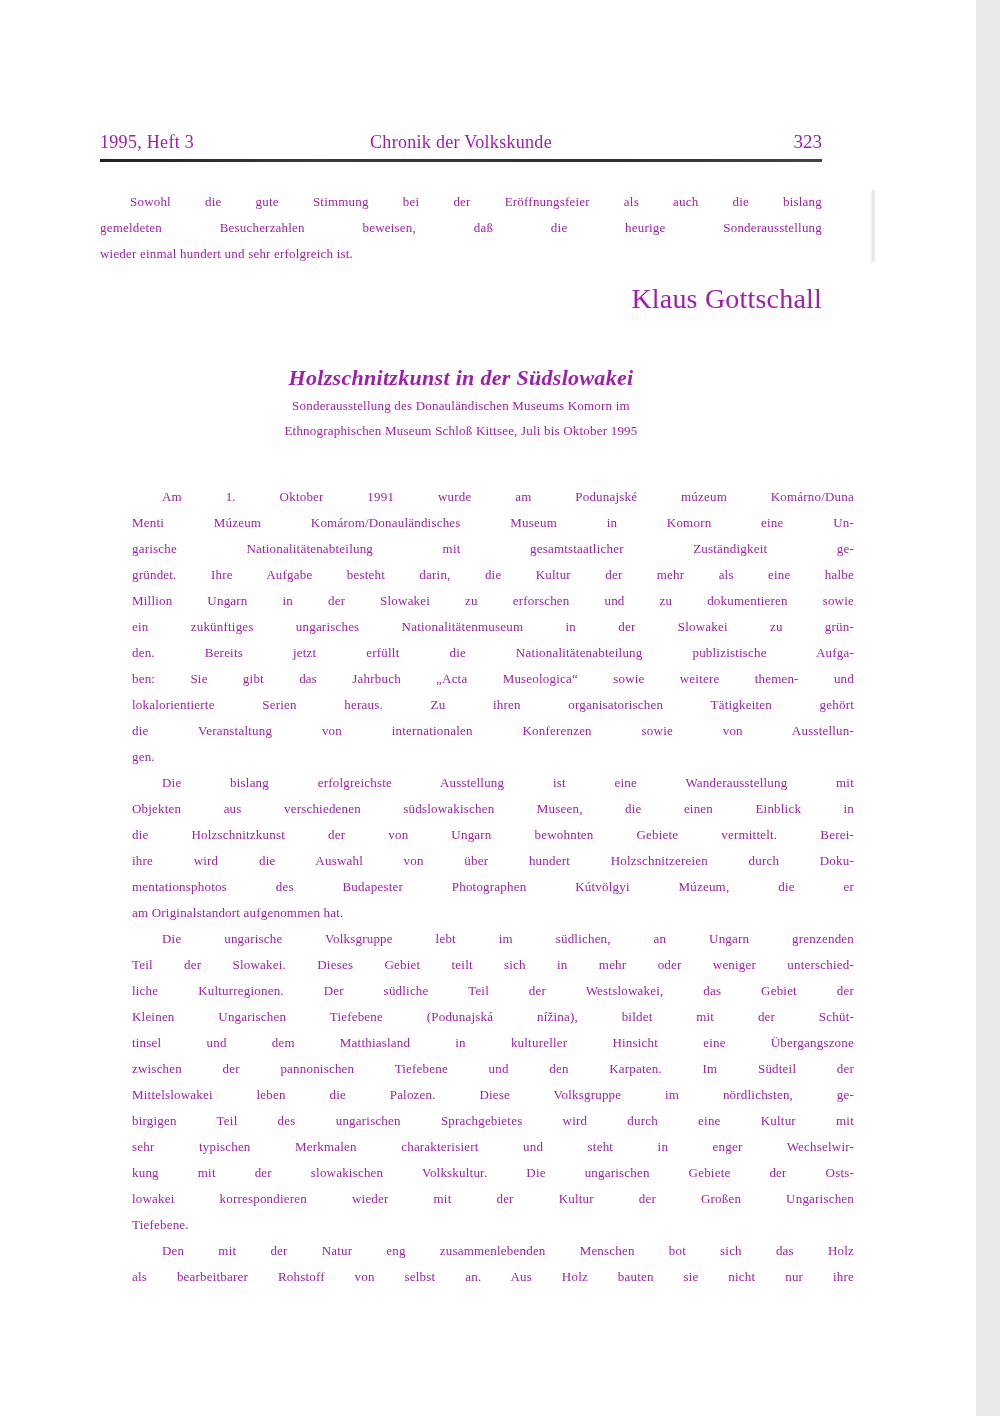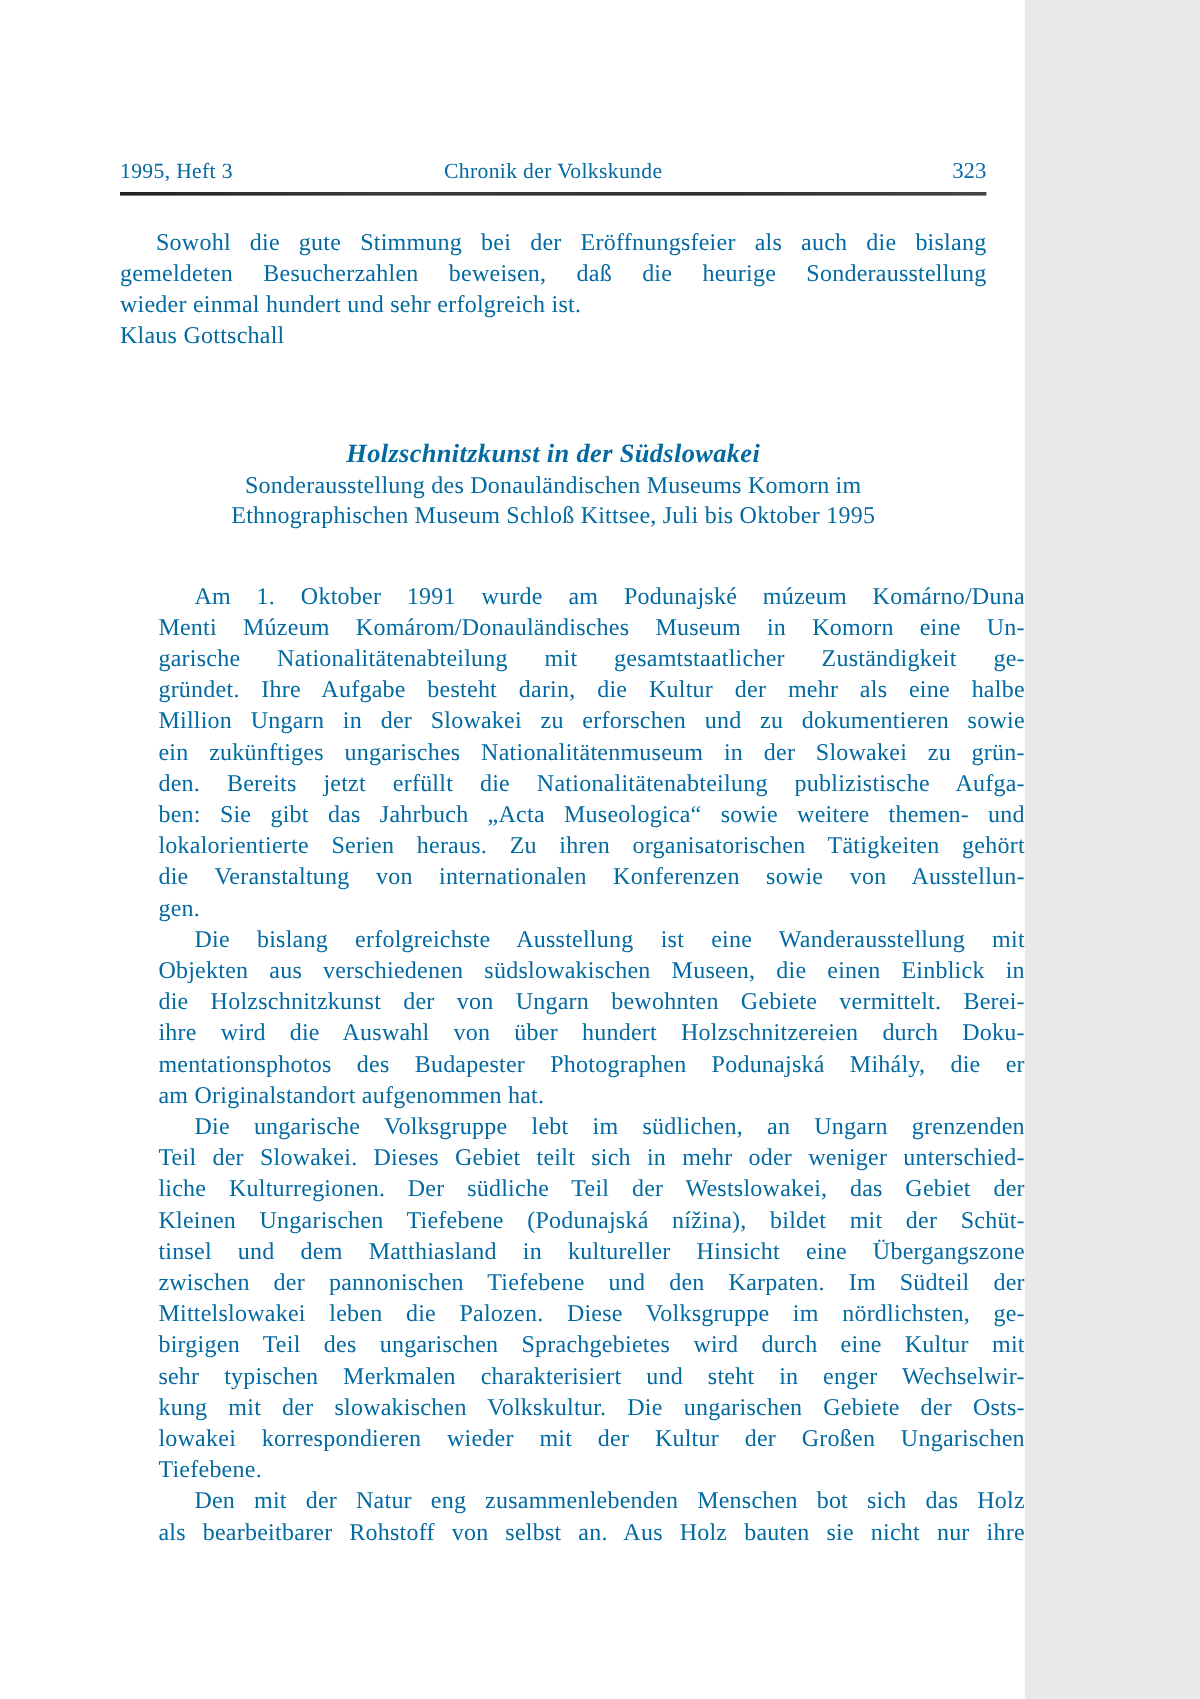--- a/index.html
+++ b/index.html
@@ -3,51 +3,51 @@
 <meta charset="utf-8">
 <style>
   html, body { margin: 0; padding: 0; }
   body {
     width: 1000px; height: 1416px;
     background: #e9e9e9;
     font-family: "Liberation Serif", "DejaVu Serif", serif;
   }
   .page {
     position: relative;
-    width: 854px; height: 1416px;
+    width: 976px; height: 1416px;
     background: #ffffff;
-    color: #0369a1;
+    color: #a21caf;
     overflow: hidden;
   }
   .header {
     position: absolute; top: 130px; left: 100px; width: 722px;
   }
   .header-row {
     display: flex; justify-content: space-between; align-items: baseline;
     line-height: 24px;
   }
   .header-left, .header-center { font-size: 18px; letter-spacing: 0.3px; }
   .header-center { position: absolute; left: 0; right: 0; text-align: center; }
   .header-right { font-size: 19px; }
   .header-rule {
     margin-top: 5px; height: 3px;
     background: linear-gradient(90deg, #222 0%, #3a3a3a 30%, #303030 70%, #444 100%);
   }
   .intro { position: absolute; top: 189px; left: 100px; width: 722px; }
-  .signature { text-align: left; line-height: 26px; font-size: 20px; letter-spacing: 0.2px; }
+  .signature { text-align: right; line-height: 26px; font-size: 28px; letter-spacing: 0.2px; margin-top: 19px; }
   .article-title {
     position: absolute; top: 350px; left: 100px; width: 722px;
     text-align: center; font-weight: bold; font-size: 22px; letter-spacing: 0.3px; font-style: italic;
   }
   .article-subtitle { position: absolute; top: 393px; left: 100px; width: 722px; }
   .article-subtitle .line { line-height: 25px; font-family: Liberation Serif, serif; }
   .body-text { position: absolute; top: 484px; left: 100px; width: 722px; margin-left: 32px; }
   .para { margin: 0; }
   .line {
-    font-size: 20px; line-height: 26px; letter-spacing: 0.2px;
+    font-size: 13px; line-height: 26px; letter-spacing: 0.2px;
     text-align: justify; text-align-last: justify;
     white-space: normal;
   }
   .para .line:first-child { text-indent: 30px; }
   .line.final { text-align: left; text-align-last: left; }
   .centered .line, .centered .line.final {
     text-align: center; text-align-last: center; text-indent: 0;
   }
   .scan-artifact {
     position: absolute; left: 872px; top: 190px;
@@ -99,21 +99,21 @@
         <div class="line">ben: Sie gibt das Jahrbuch „Acta Museologica“ sowie weitere themen- und</div>
         <div class="line">lokalorientierte Serien heraus. Zu ihren organisatorischen Tätigkeiten gehört</div>
         <div class="line">die Veranstaltung von internationalen Konferenzen sowie von Ausstellun-</div>
         <div class="line final">gen.</div>
       </div>
     <div class="para">
         <div class="line">Die bislang erfolgreichste Ausstellung ist eine Wanderausstellung mit</div>
         <div class="line">Objekten aus verschiedenen südslowakischen Museen, die einen Einblick in</div>
         <div class="line">die Holzschnitzkunst der von Ungarn bewohnten Gebiete vermittelt. Berei-</div>
         <div class="line">ihre wird die Auswahl von über hundert Holzschnitzereien durch Doku-</div>
-        <div class="line">mentationsphotos des Budapester Photographen Podunajská Mihály, die er</div>
+        <div class="line">mentationsphotos des Budapester Photographen Kútvölgyi Múzeum, die er</div>
         <div class="line final">am Originalstandort aufgenommen hat.</div>
       </div>
     <div class="para">
         <div class="line">Die ungarische Volksgruppe lebt im südlichen, an Ungarn grenzenden</div>
         <div class="line">Teil der Slowakei. Dieses Gebiet teilt sich in mehr oder weniger unterschied-</div>
         <div class="line">liche Kulturregionen. Der südliche Teil der Westslowakei, das Gebiet der</div>
         <div class="line">Kleinen Ungarischen Tiefebene (Podunajská nížina), bildet mit der Schüt-</div>
         <div class="line">tinsel und dem Matthiasland in kultureller Hinsicht eine Übergangszone</div>
         <div class="line">zwischen der pannonischen Tiefebene und den Karpaten. Im Südteil der</div>
         <div class="line">Mittelslowakei leben die Palozen. Diese Volksgruppe im nördlichsten, ge-</div>

